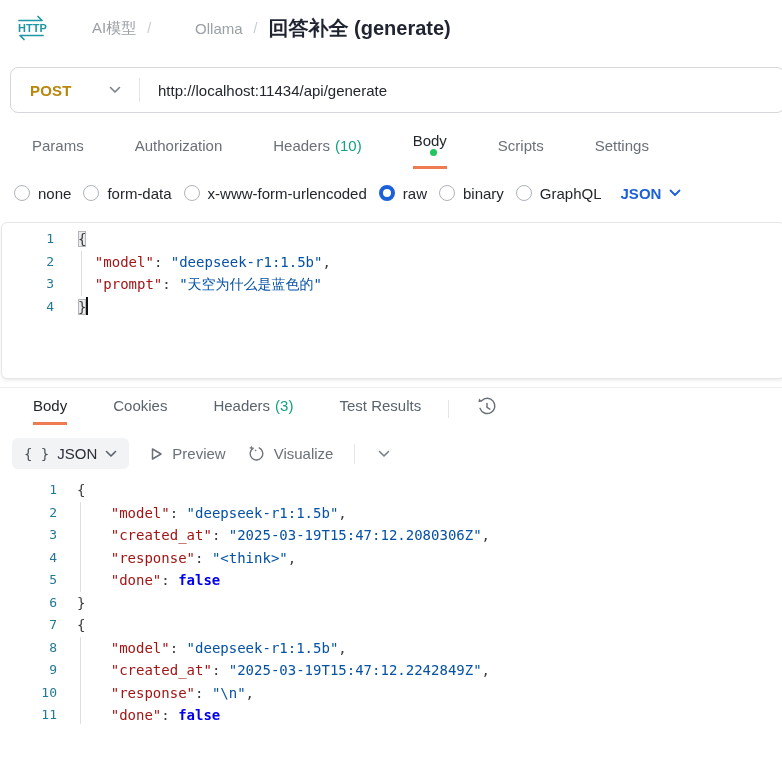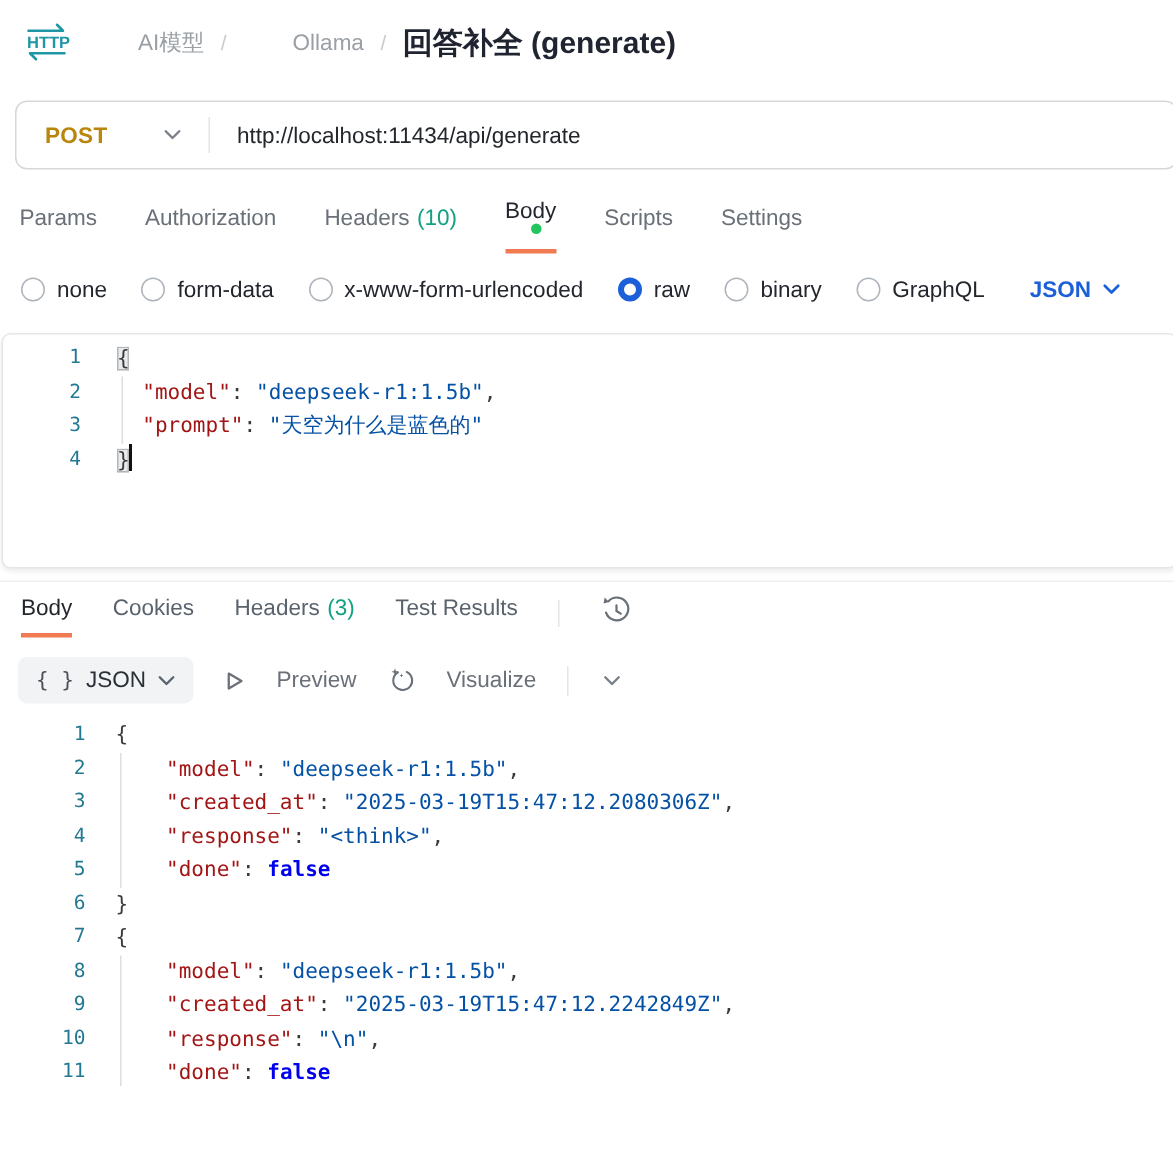--- a/index.html
+++ b/index.html
@@ -16,27 +16,27 @@
   
   .url-bar { position:absolute; top:67px; left:10px; width:775px; height:46px; border:1px solid #D5D7DA; border-radius:8px; display:flex; align-items:center; background:#fff; }
   .method-btn { display:flex; align-items:center; justify-content:space-between; width:128px; padding:0 18px 0 19px; background:none; border:none; cursor:pointer; height:100%; }
   .method-label { font-size:15px; font-weight:700; color:#B8860B; letter-spacing:.2px; }
   .chev { width:12px; height:8px; color:#7A8088; }
   .vdiv { width:1px; height:24px; background:#E3E5E8; }
   .url-input { flex:1; border:none; outline:none; font-size:15px; color:#23272D; padding-left:18px; font-family:"Liberation Sans",sans-serif; background:transparent; }
 
   
   .req-tabs { position:absolute; top:132px; left:13px; display:flex; gap:32px; font-size:15px; color:#6A7078; }
-  .tab { padding-bottom:10px; cursor:pointer; display:flex; align-items:center; }
+  .tab { padding-bottom:10px; cursor:pointer; display:flex; align-items:center;margin-left:19px; }
   .tab.active { color:#23272D; font-weight:500; border-bottom:3px solid #F07B53;flex-direction:column; }
   .count-green { color:#12A182; margin-left:5px; }
   .mod-dot { width:7px; height:7px; border-radius:50%; background:#22C55E; display:inline-block; margin-left:8px; }
 
   
-  .radio-row { position:absolute; top:178px; left:14px; height:30px; display:flex; align-items:center; gap:23px; font-size:15px; color:#23272D; }
+  .radio-row { position:absolute; top:178px; left:14px; height:30px; display:flex; align-items:center; gap:12px; font-size:15px; color:#23272D; }
   .radio-opt { display:flex; align-items:center; cursor:pointer; }
   .radio-circ { width:16px; height:16px; border-radius:50%; border:1.5px solid #AEB4BC; margin-right:8px; background:#fff; flex:none; }
   .radio-circ.selected { border:4.5px solid #1B5FD9; }
   .format-select { display:flex; align-items:center; gap:8px; background:none; border:none; cursor:pointer; margin-left:7px; }
   .format-select .fmt-label { color:#1B5FD9; font-size:15px; font-weight:700; }
   .format-select .chev { color:#1B5FD9; }
 
   
   .editor { display:flex; background:#fff; }
   .request-editor { position:absolute; top:222px; left:1px; width:784px; height:157px; border:1px solid #E4E6E9; border-radius:6px; box-shadow:0 2px 3px rgba(27,31,35,.07); padding-top:5px; overflow:hidden; }
@@ -66,21 +66,21 @@
   .res-tabs .tab { padding-bottom:8px; }
   .res-tabs .vdiv { margin-top:3px; height:18px; }
   .icon-btn { background:none; border:none; cursor:pointer; padding:0; margin-top:-1px; display:flex; }
 
   
   .res-toolbar { position:absolute; top:438px; left:12px; display:flex; align-items:center; gap:21px; }
   .json-btn { display:flex; align-items:center; gap:8px; height:31px; padding:0 12px; background:#F2F3F5; border:none; border-radius:6px; cursor:pointer; }
   .braces-glyph { font-family:"DejaVu Sans Mono",monospace; font-size:14px; color:#4B5158; }
   .json-btn .fmt-label { font-size:15px; color:#2A2F36; }
   .json-btn .chev { color:#5A636D; }
-  .toolbar-btn { display:flex; align-items:center; gap:21px; background:none; border:none; cursor:pointer; font-size:15px; color:#6A7078; }
+  .toolbar-btn { display:flex; align-items:center; gap:9px; background:none; border:none; cursor:pointer; font-size:15px; color:#6A7078; }
   .res-toolbar .vdiv { height:20px; }
   .more-btn { background:none; border:none; cursor:pointer; color:#5A636D; display:flex; padding:2px; }
 </style>
 </head>
 <body>
 
 <div class="app">
 
   <header class="breadcrumb-row">
     <span style="display:flex;">

